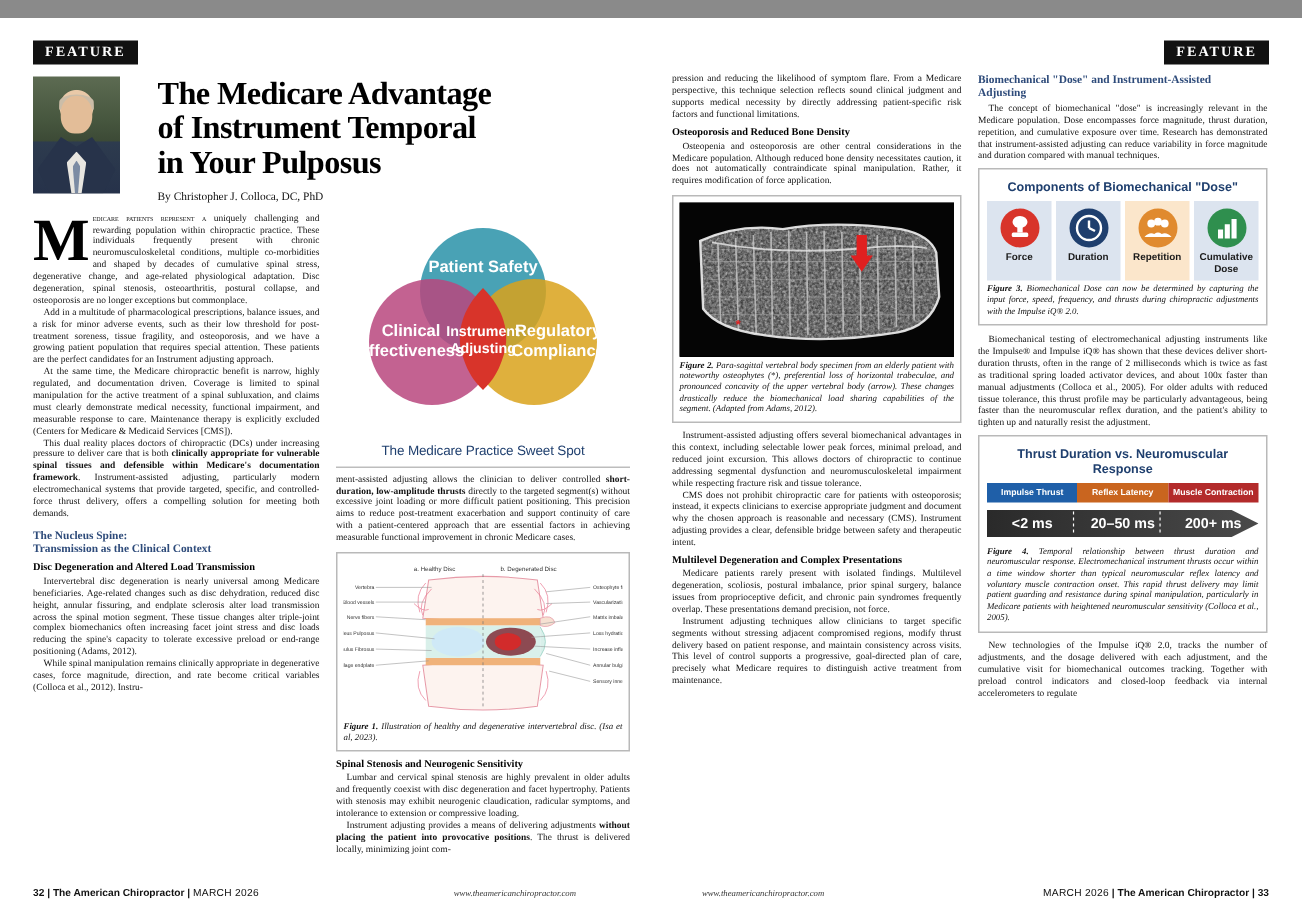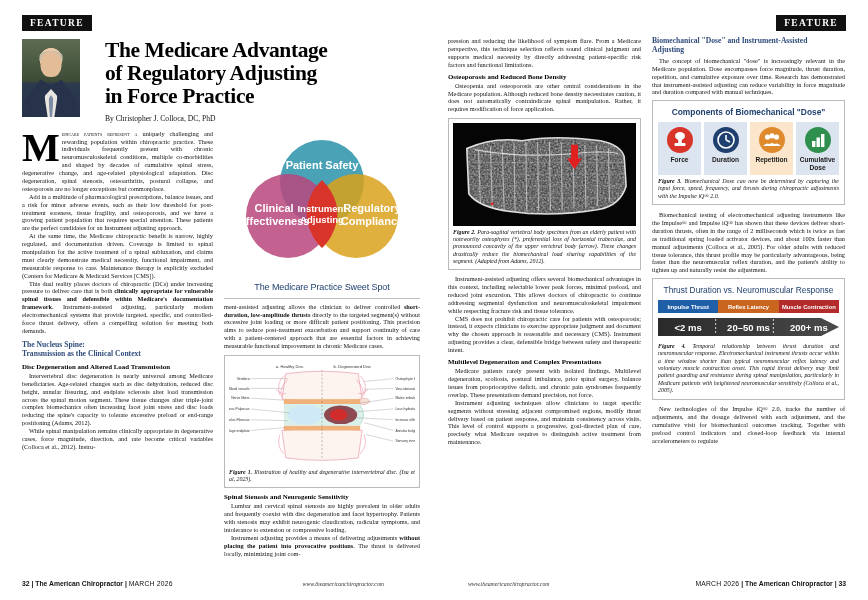--- a/index.html
+++ b/index.html
@@ -1,20 +1,20 @@
 <!DOCTYPE html>
 <html><head>
 <meta charset="utf-8">
 <style>
   html,body{margin:0;padding:0;}
   body{
     width:868px;height:600px;background:#8a8a8a;
     font-family:"Liberation Serif",serif;overflow:hidden;
   }
-  .spread{position:relative;width:868px;height:444px;display:flex;background:#7f1d1d;}
+  .spread{position:relative;width:868px;height:444px;display:flex;background:#7f1d1d;margin-top:12px;}
   .page{position:relative;width:434px;height:600px;background:#ffffff;box-sizing:border-box;}
   .page.left{padding:12px 14px 0 22px;}
   .page.right{padding:12px 22px 0 14px;}
 
   
   .feature-tag{
     display:inline-block;background:#111;color:#fff;
     font-family:"Liberation Serif",serif;font-weight:bold;
     font-size:9.5px;letter-spacing:1.3px;padding:3px 8px 3px 8px;
   }
@@ -121,21 +121,21 @@
     width:26px;height:26px;border-radius:50%;margin:0 auto 3px auto;position:relative;
   }
   .dose-label{
     font-family:"Liberation Sans",sans-serif;font-weight:bold;font-size:6.6px;
     color:#1b1b1b;line-height:1.12;
   }
 
   
   .thrust-box{border:.7px solid #b9b9b9;padding:5px;margin:4px 0 5px 0;}
   .thrust-title{
-    font-family:"Liberation Sans",sans-serif;font-weight:normal;font-size:8.4px;
+    font-family:"Liberation Sans",sans-serif;font-weight:bold;font-size:8.4px;
     color:#1f3f6e;text-align:center;margin:1px 0 5px 0;
   }
   .thrust-bands{display:flex;height:13px;margin-bottom:3px;}
   .band{
     flex:1;display:flex;align-items:center;justify-content:center;
     font-family:"Liberation Sans",sans-serif;font-weight:bold;font-size:5.8px;color:#fff;
   }
   .thrust-arrow{position:relative;height:22px;padding-left:16px;}
   .thrust-vals{
     position:absolute;inset:0;display:flex;align-items:center;
@@ -177,22 +177,22 @@
       <div class="author-photo">
         <div class="body"></div>
           <div class="shirt"></div>
           <div class="tie"></div>
         <div class="hair"></div>
           <div class="head"></div>
       </div>
       <div class="title-block">
         <h1 class="headline">
           <span>The Medicare Advantage</span><br>
-          <span>of Regulatory Adjusting</span><br>
-          <span>in Force Practice</span>
+          <span>of Instrument Temporal</span><br>
+          <span>in Your Pulposus</span>
         </h1>
         <div class="byline">By Christopher J. Colloca, DC, PhD</div>
       </div>
     </div>
 
     <div class="cols">
 
       <div class="col">
         <p class="body noind">
           <span class="drop">M</span><span class="smallcaps">edicare patients represent a</span> <span>uniquely challenging and rewarding population within chiropractic practice. These individuals frequently present with chronic neuromusculoskeletal conditions, multiple co-morbidities and shaped by decades of cumulative spinal stress, degenerative change, and age-related physiological adaptation. Disc degeneration, spinal stenosis, osteoarthritis, postural collapse, and osteoporosis are no longer exceptions but commonplace.</span>

